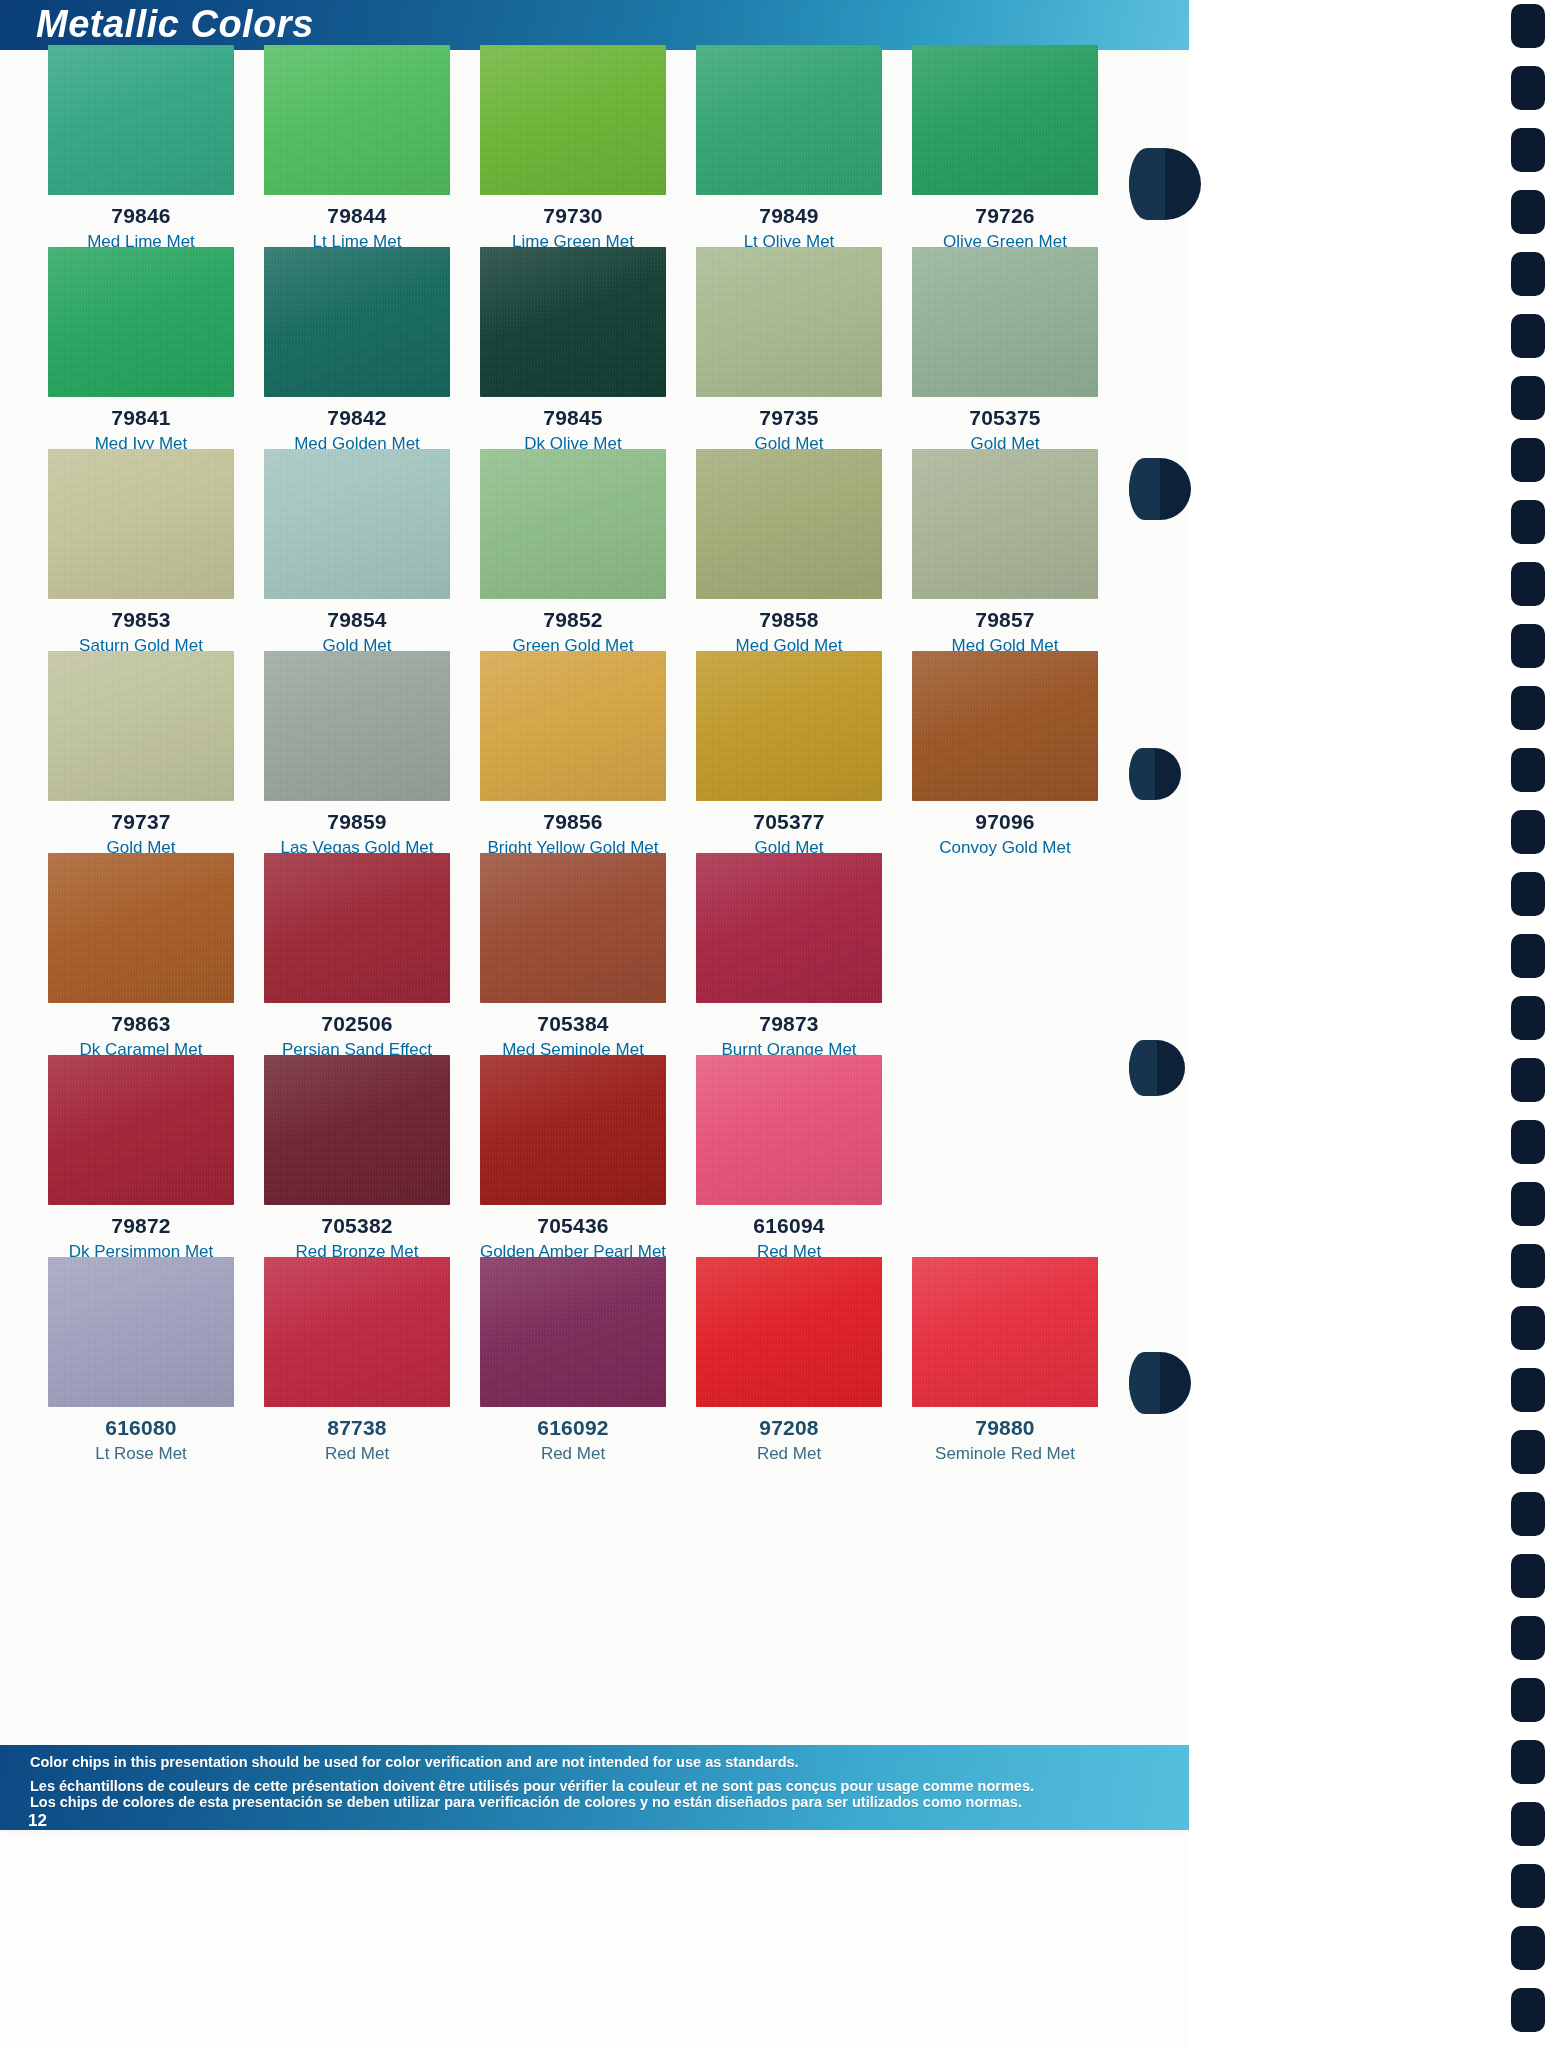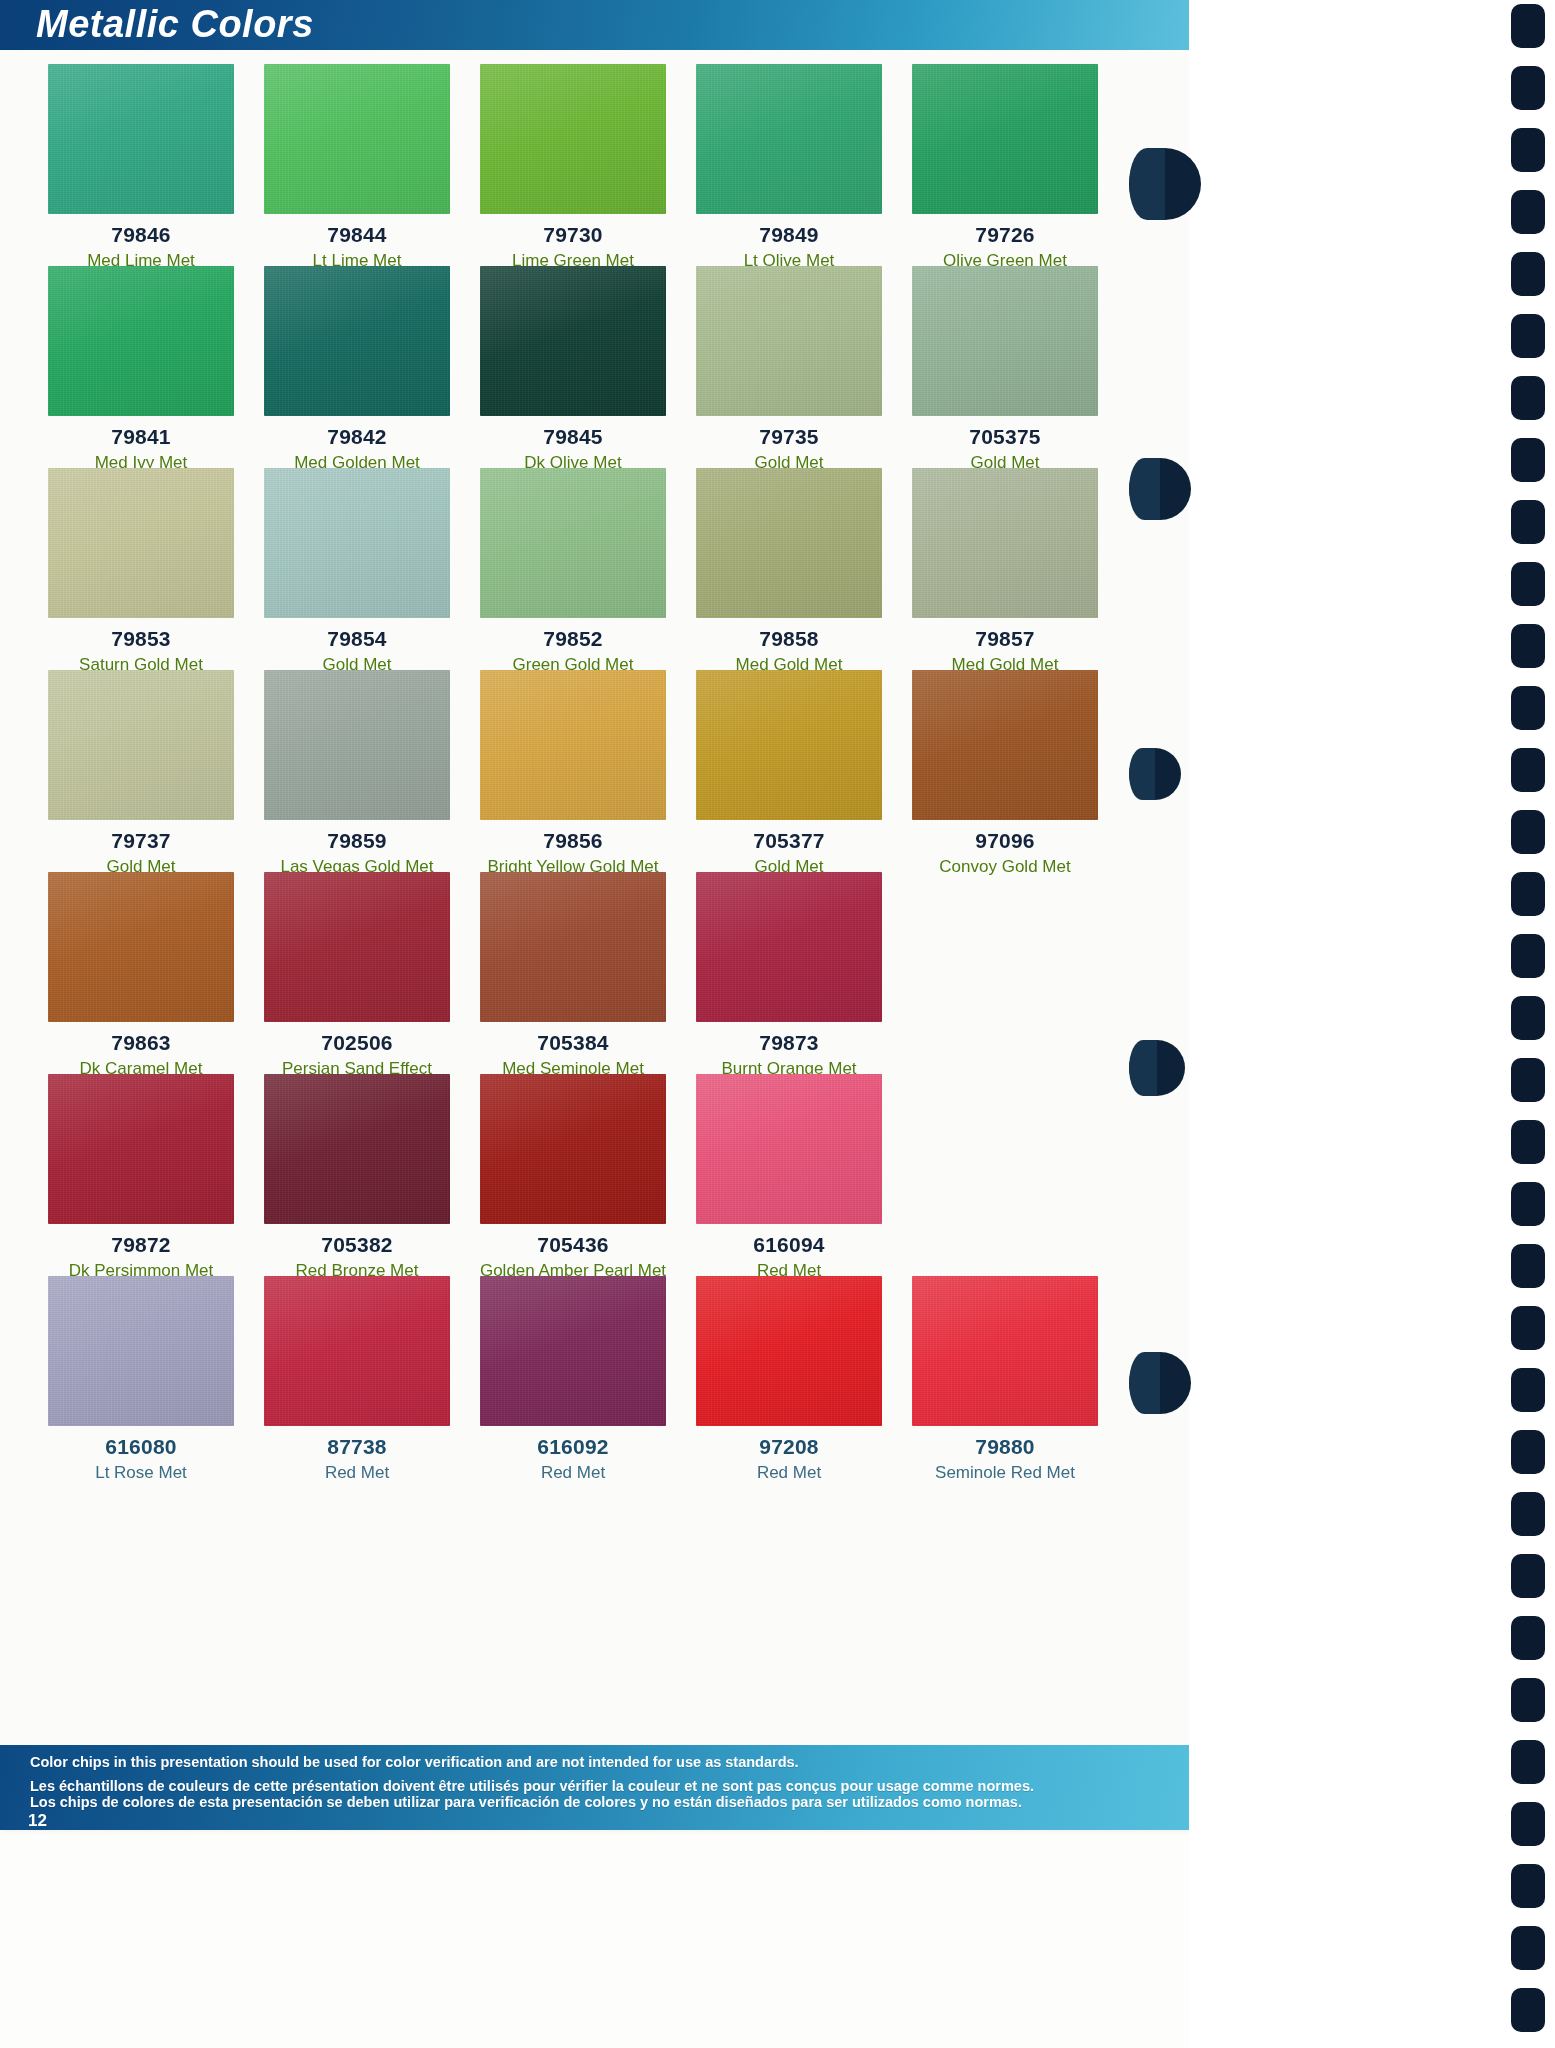--- a/index.html
+++ b/index.html
@@ -58,20 +58,21 @@
     position: absolute;
     left: 0;
     top: 50px;
     width: 1189px;
   }
   .row {
     display: flex;
     width: 1080px;
     margin: 0 0 0 33px;
     height: 202px;
+    align-items: flex-end;
   }
   .cell {
     width: 216px;
     position: relative;
   }
   .chip {
     width: 186px;
     height: 150px;
     margin: 14px auto 0 auto;
     border-radius: 1px;
@@ -100,21 +101,21 @@
     text-align: center;
     font-size: 21px;
     font-weight: bold;
     color: #14243c;
     margin-top: 9px;
     letter-spacing: 0.2px;
   }
   .name {
     text-align: center;
     font-size: 17px;
-    color: #4d7c0f;
+    color: #0369a1;
     margin-top: 4px;
   }
   .row.faded .code { color: #1d4d6b; }
   .row.faded .name { color: #3a6c86; }
 
   
   .footer {
     position: absolute;
     left: 0;
     bottom: 0;

